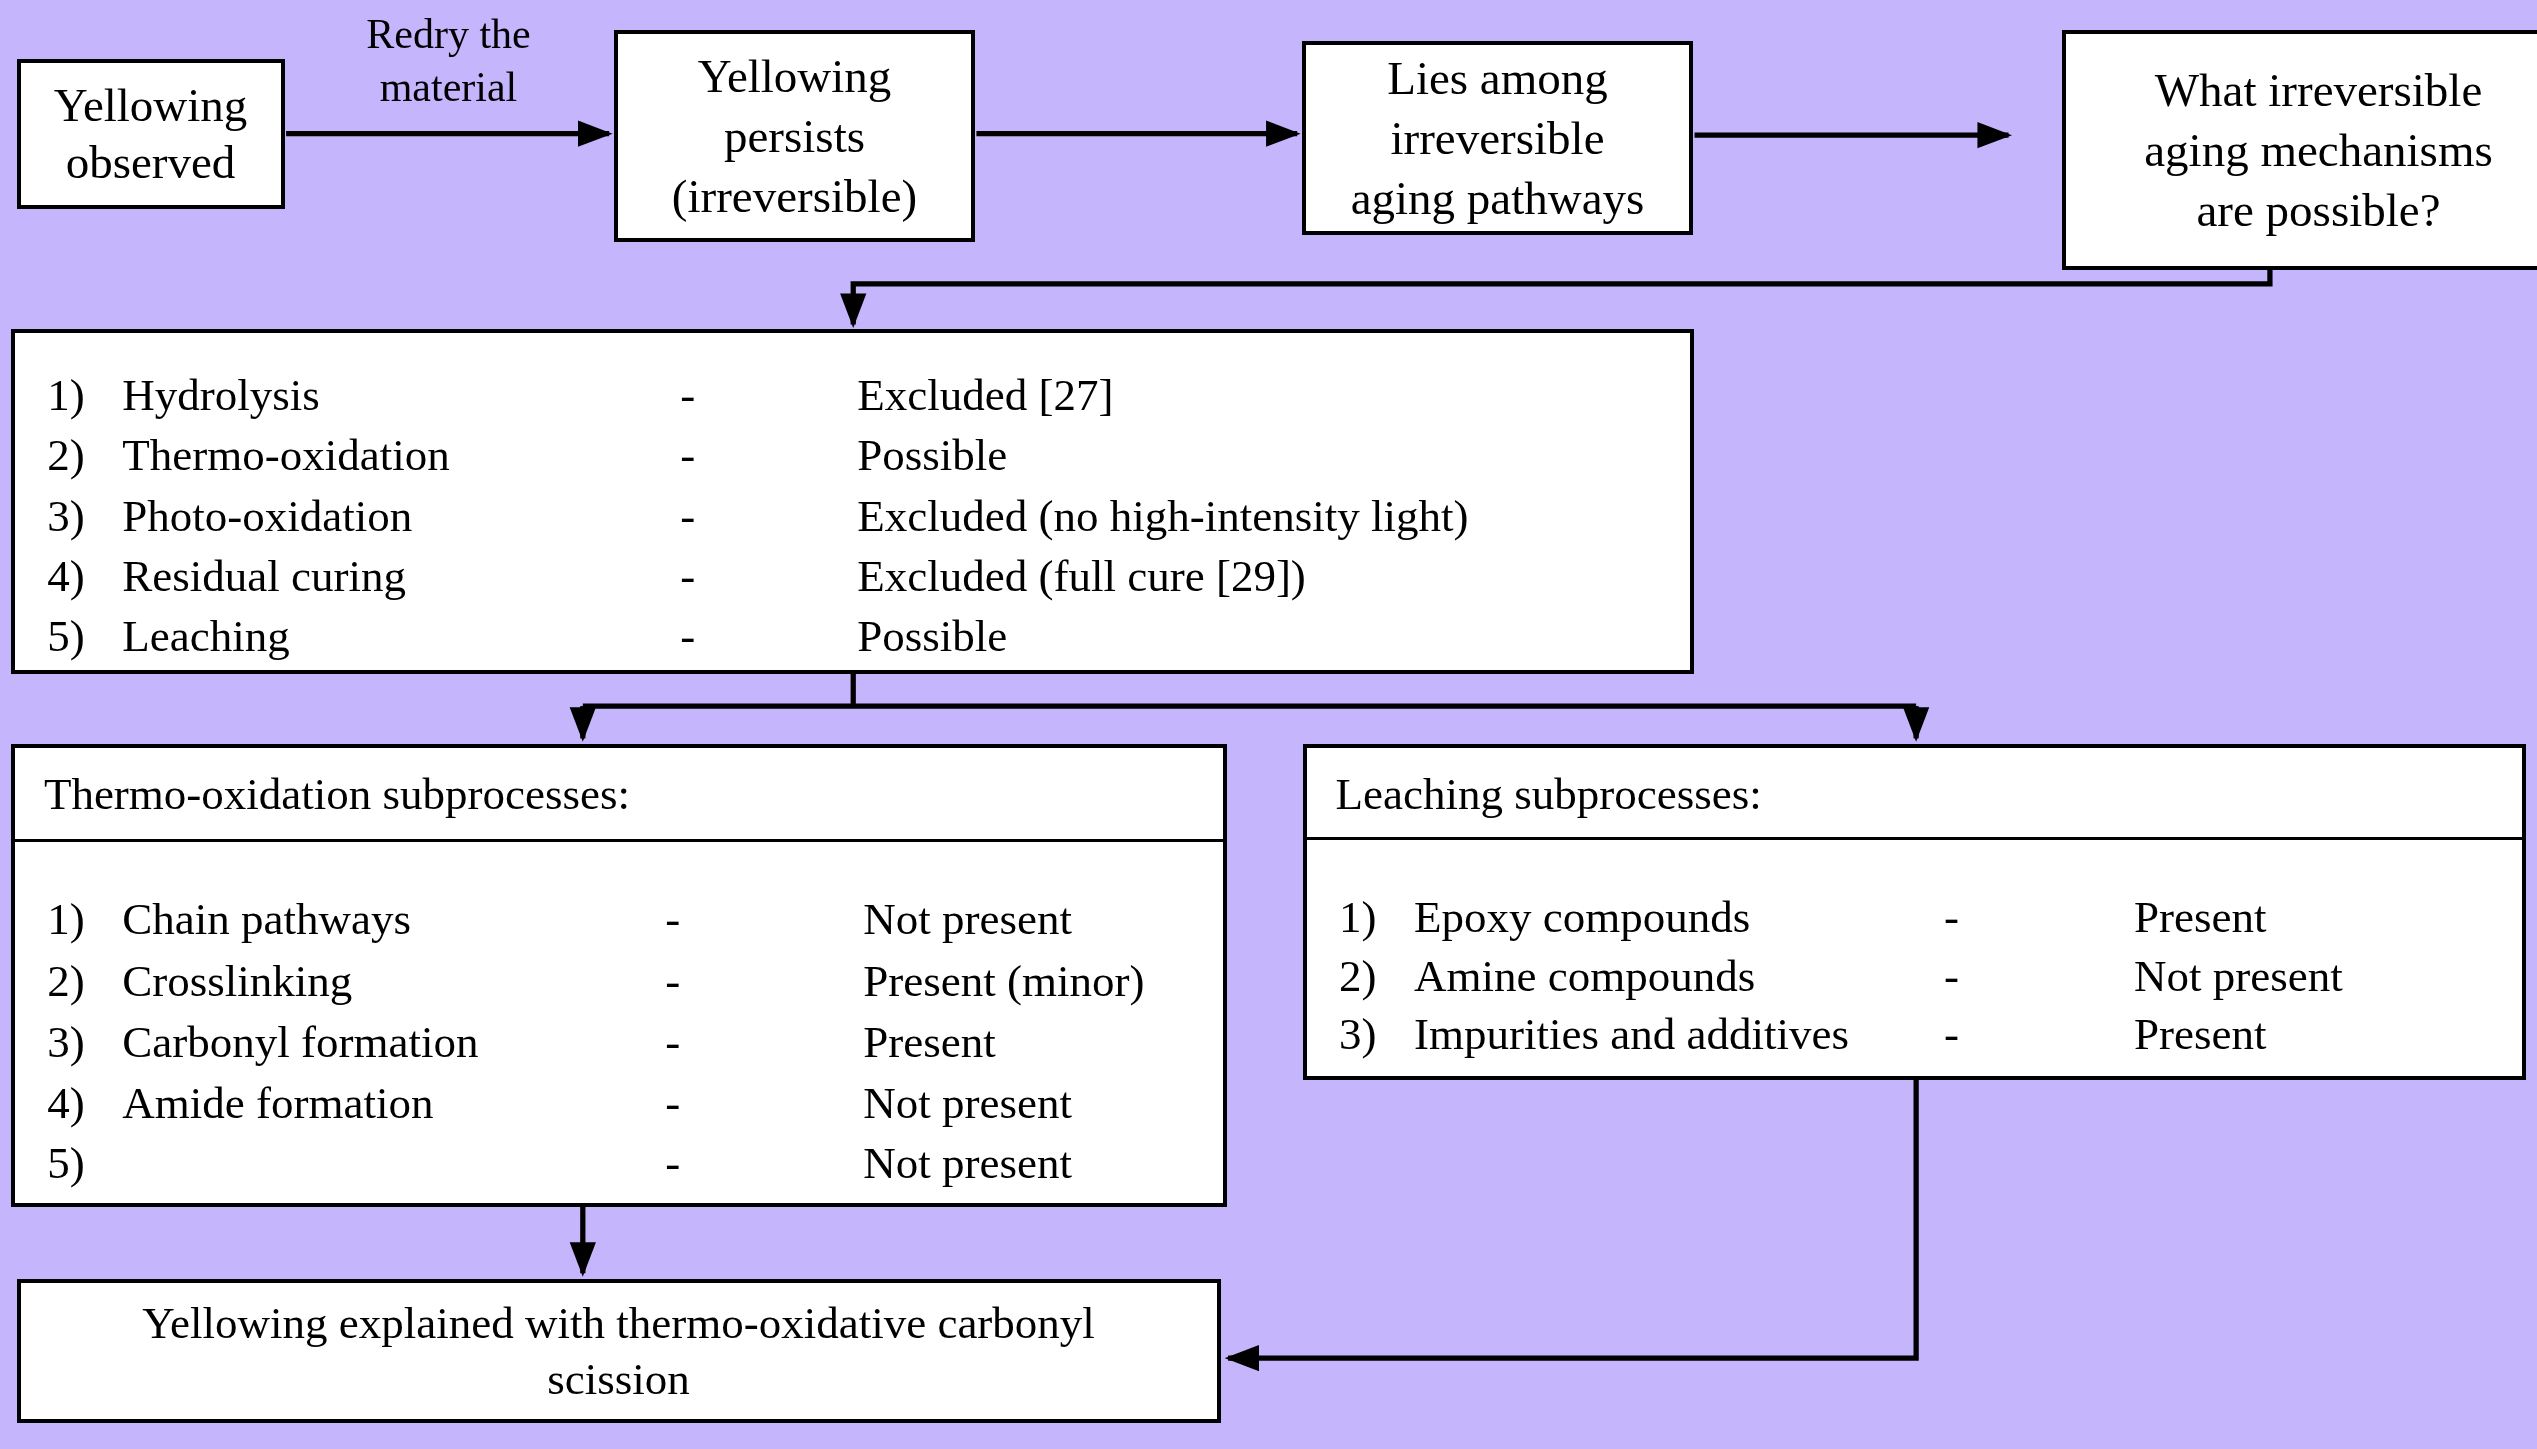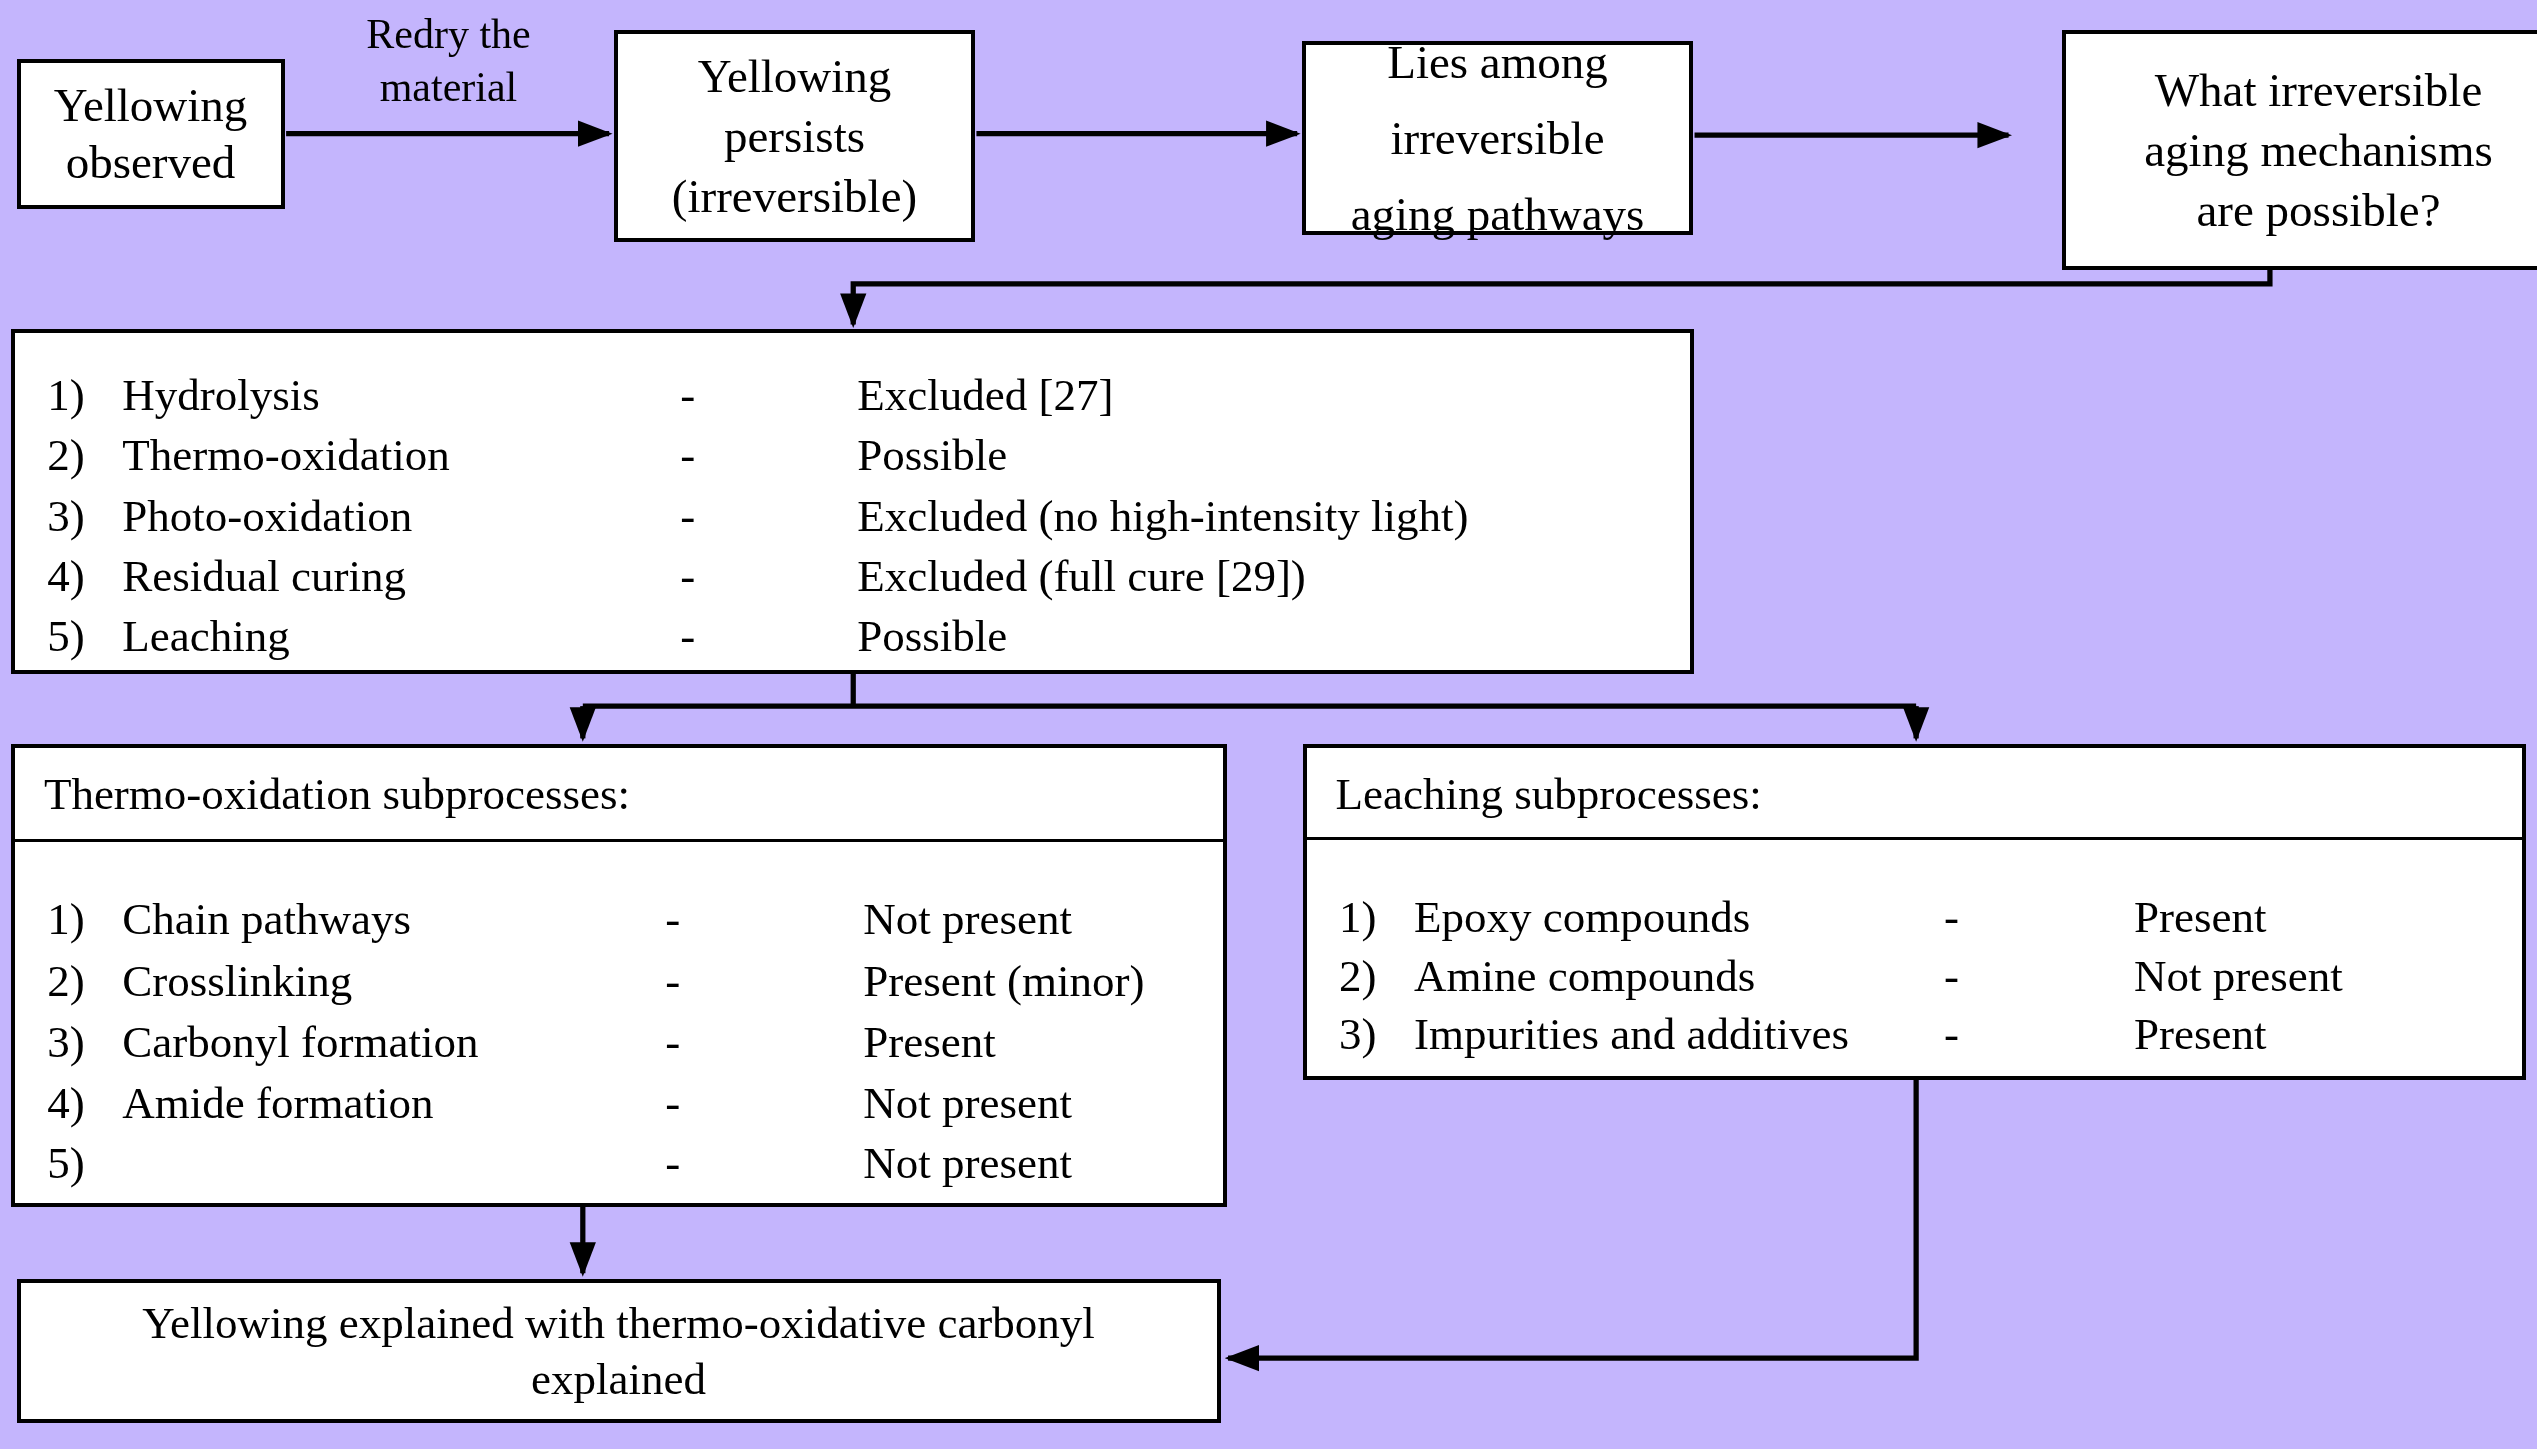--- a/index.html
+++ b/index.html
@@ -31,21 +31,21 @@
   .listbox .dash{left:var(--dash-x);}
   .listbox .verdict{left:var(--verdict-x);}
   .subhead{
     position:absolute;left:28.6px;top:13.5px;right:15px;height:65px;line-height:65px;
     font-size:45px;white-space:nowrap;
   }
   .divider{position:absolute;left:0;right:0;height:3px;background:#000;}
   
   #b1{left:16.5px;top:59px;width:268px;height:150px;line-height:57px;}
   #b2{left:614px;top:30px;width:361px;height:212px;}
-  #b3{left:1302px;top:41px;width:391px;height:194px;gap:16px;}
+  #b3{left:1302px;top:41px;width:391px;height:194px;}
   #b4{left:2014px;top:30px;width:513px;height:240px;margin-left:48px;}
   #mech{left:11.3px;top:329px;width:1683px;height:345px;--dash-x:665px;--verdict-x:842px;}
   #thermo{left:11.3px;top:744px;width:1216px;height:463px;--dash-x:650px;--verdict-x:848px;}
   #leach{left:1303px;top:744px;width:1223px;height:336px;--dash-x:637px;--verdict-x:827px;}
   #conclusion{left:16.5px;top:1279px;width:1204px;height:144px;font-size:45px;line-height:56px;}
   #thermo .divider{top:91px;}
   #leach .divider{top:89px;}
 </style>
 </head>
 <body>
@@ -183,17 +183,17 @@
     <div class="row" style="top:259px">
       <span class="c num">3)</span>
       <span class="c name">Impurities and additives</span>
       <span class="c dash">-</span>
       <span class="c verdict">Present</span>
     </div>
   </div>
 
   <div id="conclusion" class="box centerbox">
     <span>Yellowing explained with thermo-oxidative carbonyl</span>
-    <span>explained</span>
+    <span>scission</span>
   </div>
 
 </div>
 
 
 </body></html>

